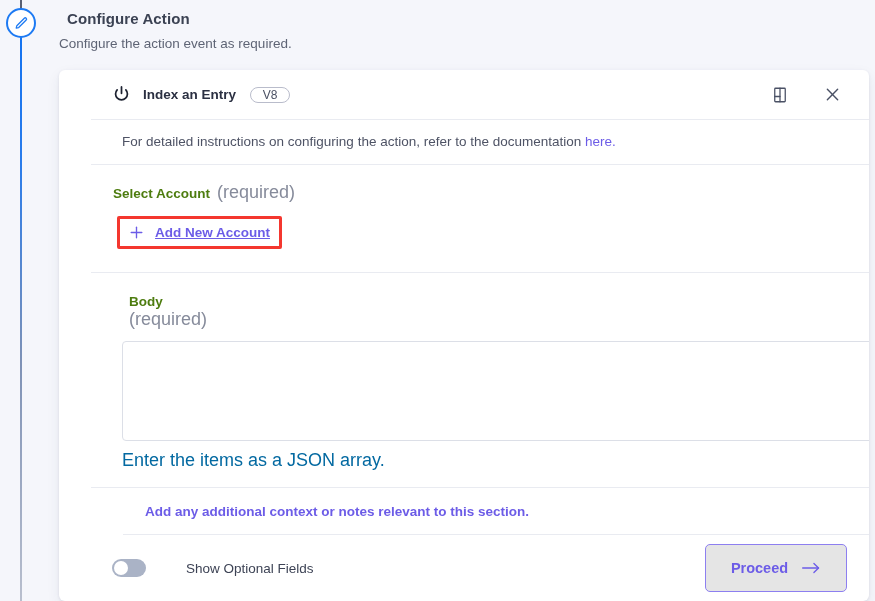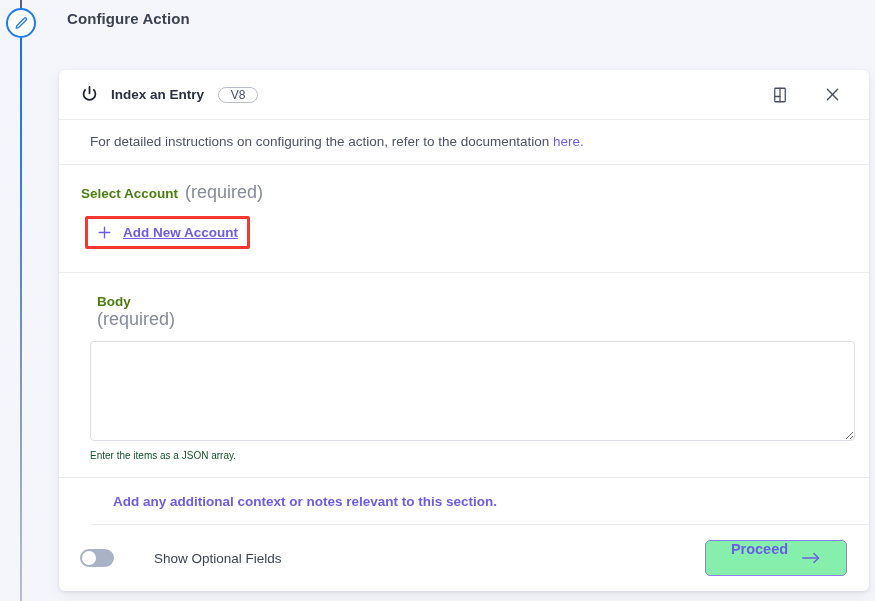--- a/index.html
+++ b/index.html
@@ -69,20 +69,21 @@
 
   
   #action-card {
     position: absolute;
     left: 59px; top: 70px;
     width: 810px;
     background: #ffffff;
     border-radius: 6px;
     box-shadow: 0 1px 3px rgba(40,50,80,.10), 0 5px 14px rgba(40,50,80,.07);
     overflow: hidden;
+    padding-left: 32px;
   }
 
   
   #card-header {
     height: 50px;
     display: flex;
     align-items: center;
     padding: 0 22px 0 21px;
     border-bottom: 1px solid #e9ebf1;
   }
@@ -190,22 +191,22 @@
     background: #ffffff;
     resize: vertical;
     font-family: "Liberation Sans", sans-serif;
     font-size: 13px;
     color: #2b3042;
     padding: 8px 10px;
     outline: none;
   }
   #body-helper {
     margin: 9px 0 0 9px;
-    font-size: 10px;
-    color: #14532d;
+    font-size: 18px;
+    color: #0369a1;
   }
 
   
   #context-row {
     padding: 14px 22px 14px 22px;
     border-bottom: 1px solid #e9ebf1;
     margin-left: 32px;
   }
   #context-link {
     font-size: 13.5px;
@@ -244,25 +245,26 @@
     background: #ffffff;
   }
   #toggle-label {
     margin-left: 13px;
     font-size: 13.5px;
     color: #3d4355;
     white-space: nowrap;
   }
   #footer-spacer { flex: 1; }
   #proceed-button {
-    width: 142px; height: 36px;
+    width: 142px; height: 48px;
     border: 1px solid #8d7ff0;
     border-radius: 5px;
-    background: #86efac;
-    display: flex;
+    background: #e5e5e5;
+    display: flex;
+    align-items: center;
     justify-content: center;
     cursor: pointer;
   }
   #proceed-label {
     font-size: 14.5px;
     font-weight: bold;
     color: #6c5ce7;
   }
   #proceed-arrow {
     margin-left: 13px;
@@ -281,20 +283,21 @@
     <span>
       <svg width="15" height="15" viewBox="0 0 24 24" fill="none" stroke="#1d7af3" stroke-width="2" stroke-linecap="round" stroke-linejoin="round">
         <path d="M16.5 3.5a2.1 2.1 0 0 1 3 3L7.5 18.5 3.5 19.5l1-4z"></path>
       </svg>
     </span>
   </div>
 </div>
 
 <div id="page-heading">
   <div id="page-title">Configure Action</div>
+  <div id="page-subtitle">Configure the action event as required.</div>
 </div>
 
 <div id="action-card">
 
   <div id="card-header">
     <span id="power-icon">
       <svg width="19" height="19" viewBox="0 0 24 24" fill="none" stroke="#1d2231" stroke-width="2.2" stroke-linecap="round" stroke-linejoin="round">
         <path d="M12 2.5v8"></path>
         <path d="M17.5 6.2a7.5 7.5 0 1 1-11 0"></path>
       </svg>

